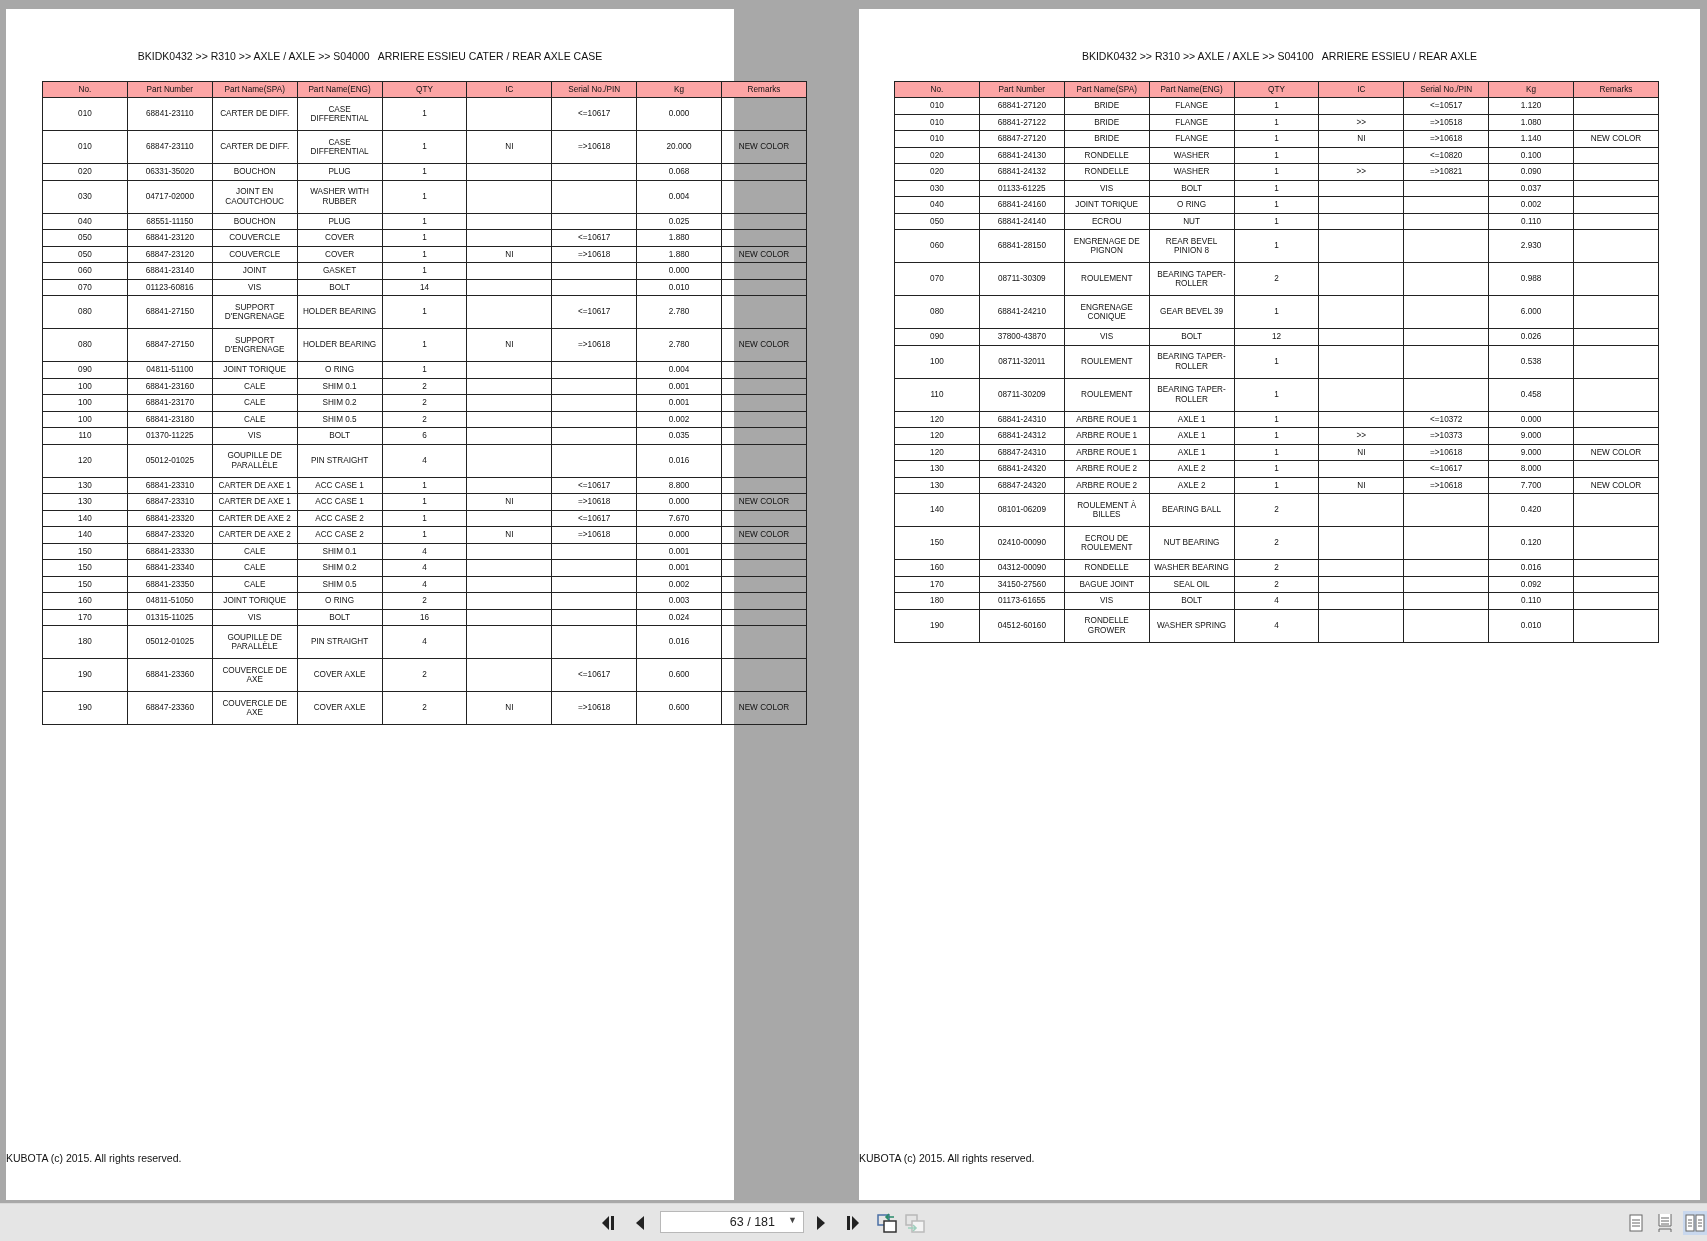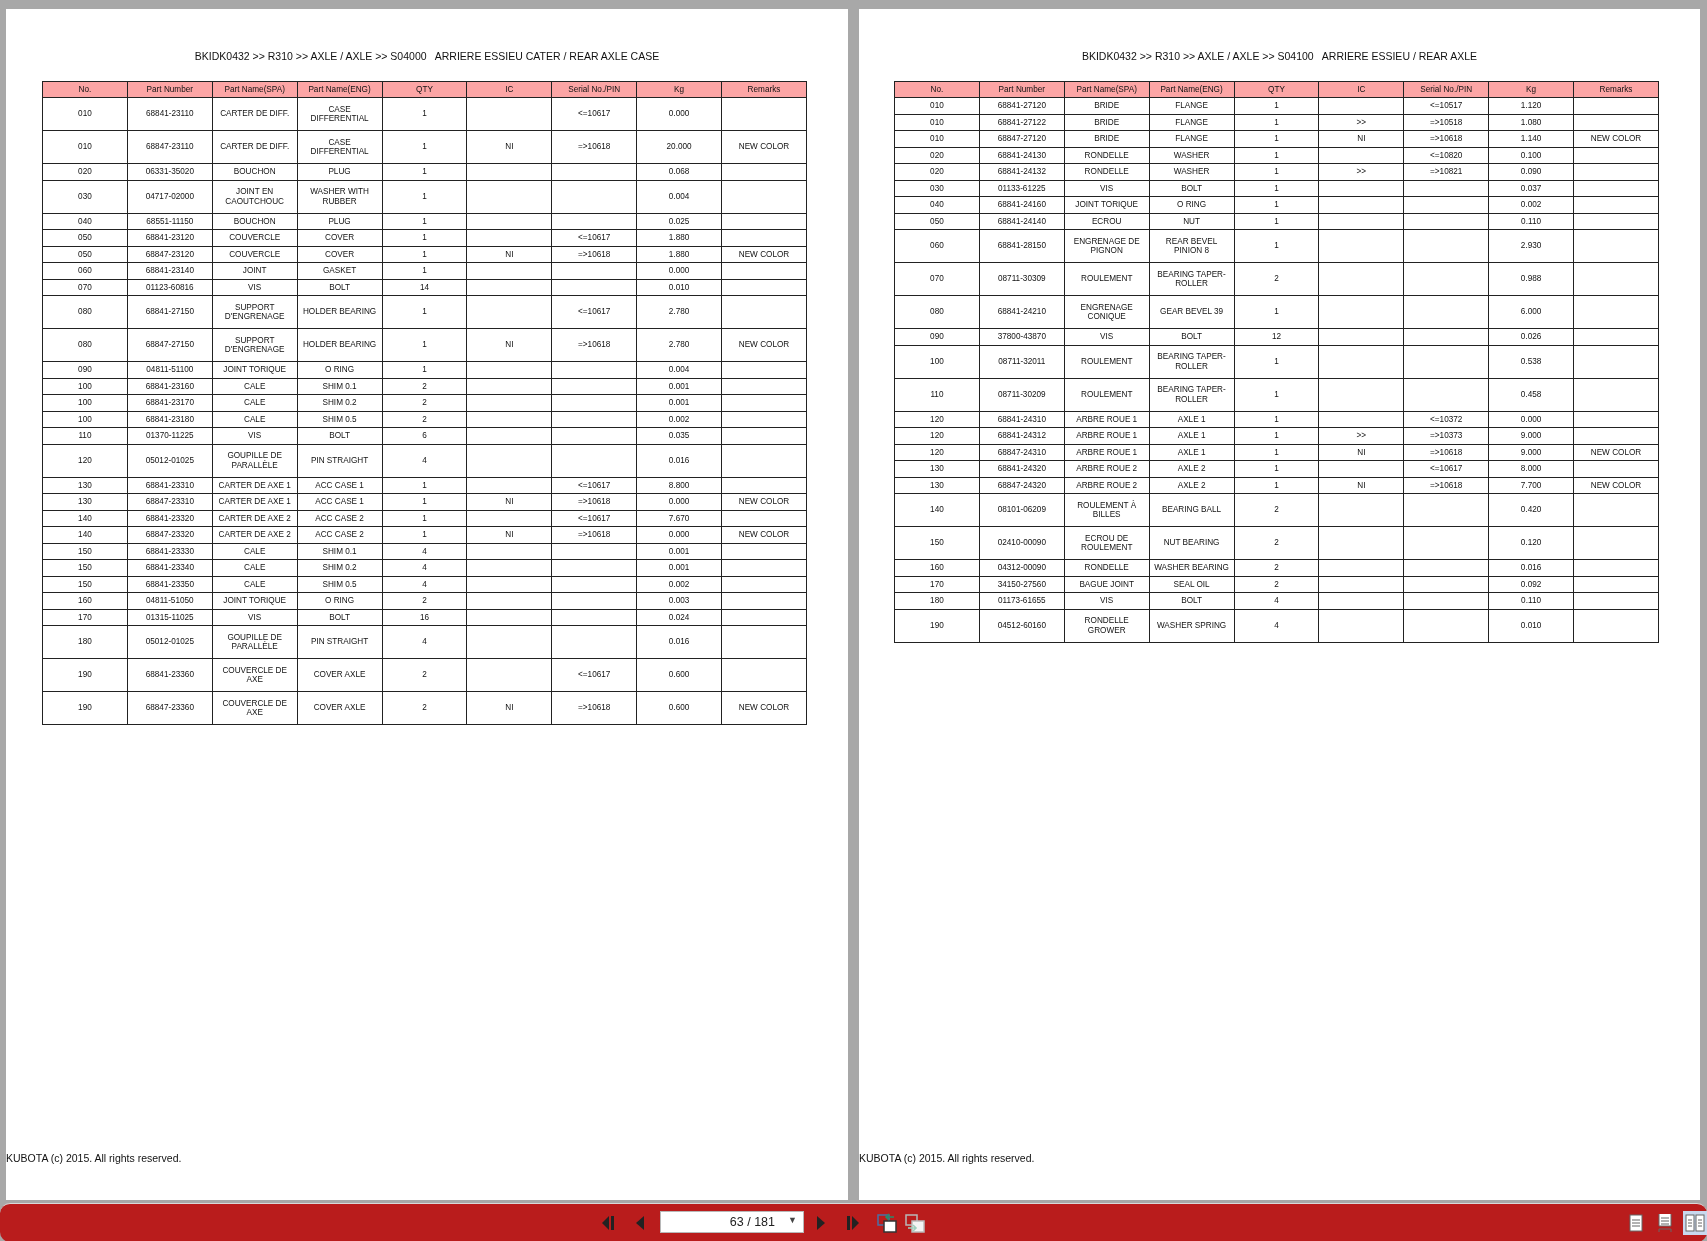--- a/index.html
+++ b/index.html
@@ -4,21 +4,21 @@
 <style>
   html, body { margin:0; padding:0; }
   body {
     width:1707px; height:1241px; overflow:hidden; position:relative;
     background:#a8a8a8;
     font-family:"Liberation Sans", sans-serif;
   }
   .page {
     position:absolute; top:9px; height:1191px; background:#ffffff;
   }
-  #page-left { left:6px; width:842px; }
+  #page-left { left:6px; width:696px;padding-left:32px; }
   #page-right { left:859px; width:841px; }
   .page-title {
     position:absolute; top:41px; left:0; right:0; text-align:center;
     font-size:10.5px; color:#111; white-space:pre;
   }
   .parts-table {
     position:absolute; top:72px; border-collapse:collapse; table-layout:fixed;
     font-size:8.2px; color:#111;
   }
   #page-left .parts-table { left:36px; width:765px; }
@@ -32,21 +32,21 @@
   }
   .parts-table td { height:15.5px; }
   .parts-table tr.tall td { height:32px; }
   .footer-note {
     position:absolute; top:1143px; left:0; right:0; text-align:left;
     font-size:10.5px; color:#111;
   }
   
   .toolbar {
     position:absolute; left:0; top:1203px; width:1707px; height:38px;
-    background:#b91c1c; border-top:1px solid #d9d9d9;border-radius:10px;
+    background:#e5e5e5; border-top:1px solid #d9d9d9;
   }
   .nav-btn {
     position:absolute; top:8px; height:22px; width:24px;
     display:flex; align-items:center; justify-content:center; cursor:pointer;
   }
   .page-field {
     position:absolute; left:660px; top:7px; width:144px; height:22px;
     background:#fff; border:1px solid #b8b8b8; box-sizing:border-box;
     font-size:12.5px; color:#222;
   }

